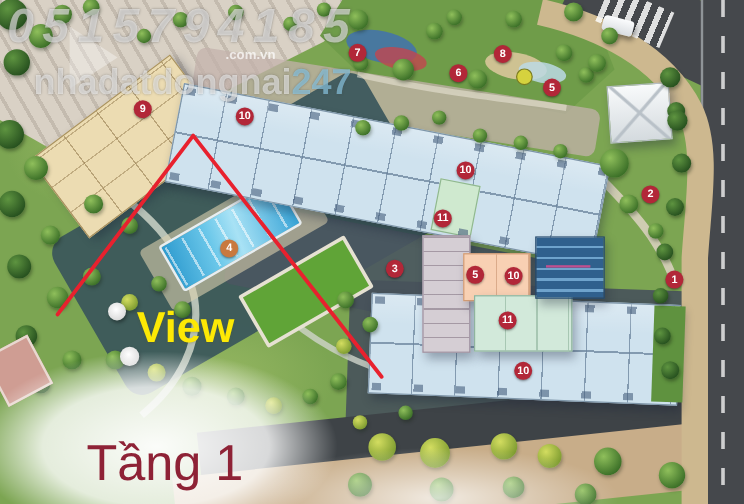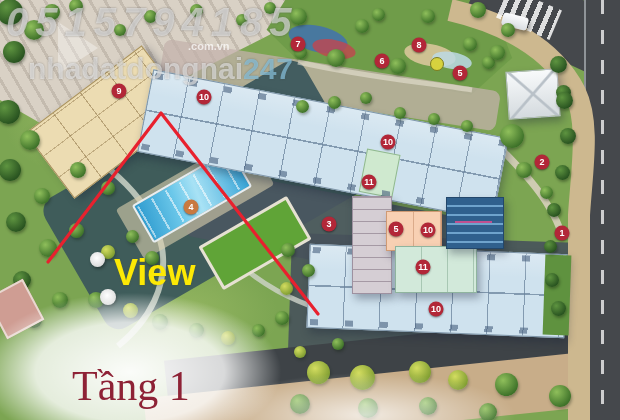--- a/index.html
+++ b/index.html
@@ -82,21 +82,21 @@
   .marker{position:absolute;width:15px;height:15px;border-radius:50%;background:var(--c-marker,#b22738);
     color:#fff;font:bold 9px/15px "Liberation Sans",sans-serif;text-align:center;
     transform:translate(-50%,-50%);box-shadow:0 1px 2px rgba(0,0,0,.45);}
   .marker.alt{background:var(--c-marker-alt,#c8793f);}
   
   #view-label{left:114px;top:252px;font-weight:800;font-size:36px;color:var(--c-view,#fde905);
     font-family:"Liberation Sans",sans-serif;text-shadow:0 1px 2px rgba(90,90,0,.25);}
   .fog{position:absolute;pointer-events:none;}
   #title-sub{left:36px;top:357px;font-weight:600;font-size:11px;letter-spacing:2.2px;
     color:var(--c-title,#8e2236);}
-  #title-main{left:72px;top:362px;font-family:Liberation Serif, serif;font-size:42px;
+  #title-main{left:72px;top:362px;font-family:Liberation Sans, sans-serif;font-size:42px;
     color:var(--c-title,#8e2236);}
   #wm-phone{left:6px;top:0;font-style:italic;font-weight:bold;font-size:40px;letter-spacing:7px;
     color:rgba(255,255,255,.55);text-shadow:0 0 2px rgba(70,70,70,.55);}
   #wm-site{left:28px;top:52px;font-weight:bold;font-size:30px;color:rgba(255,255,255,.55);
     text-shadow:0 0 2px rgba(70,70,70,.45);text-align:right;}
   #wm-site .suffix{color:rgba(140,205,235,.65);}
   #wm-domain{left:188px;top:40px;font-weight:bold;font-size:11px;color:rgba(255,255,255,.7);}
   #wm-logo{left:58px;top:22px;width:0;height:0;border-top:26px solid transparent;
     border-bottom:26px solid transparent;border-left:40px solid rgba(255,255,255,.35);}
   svg{position:absolute;left:0;top:0;}

